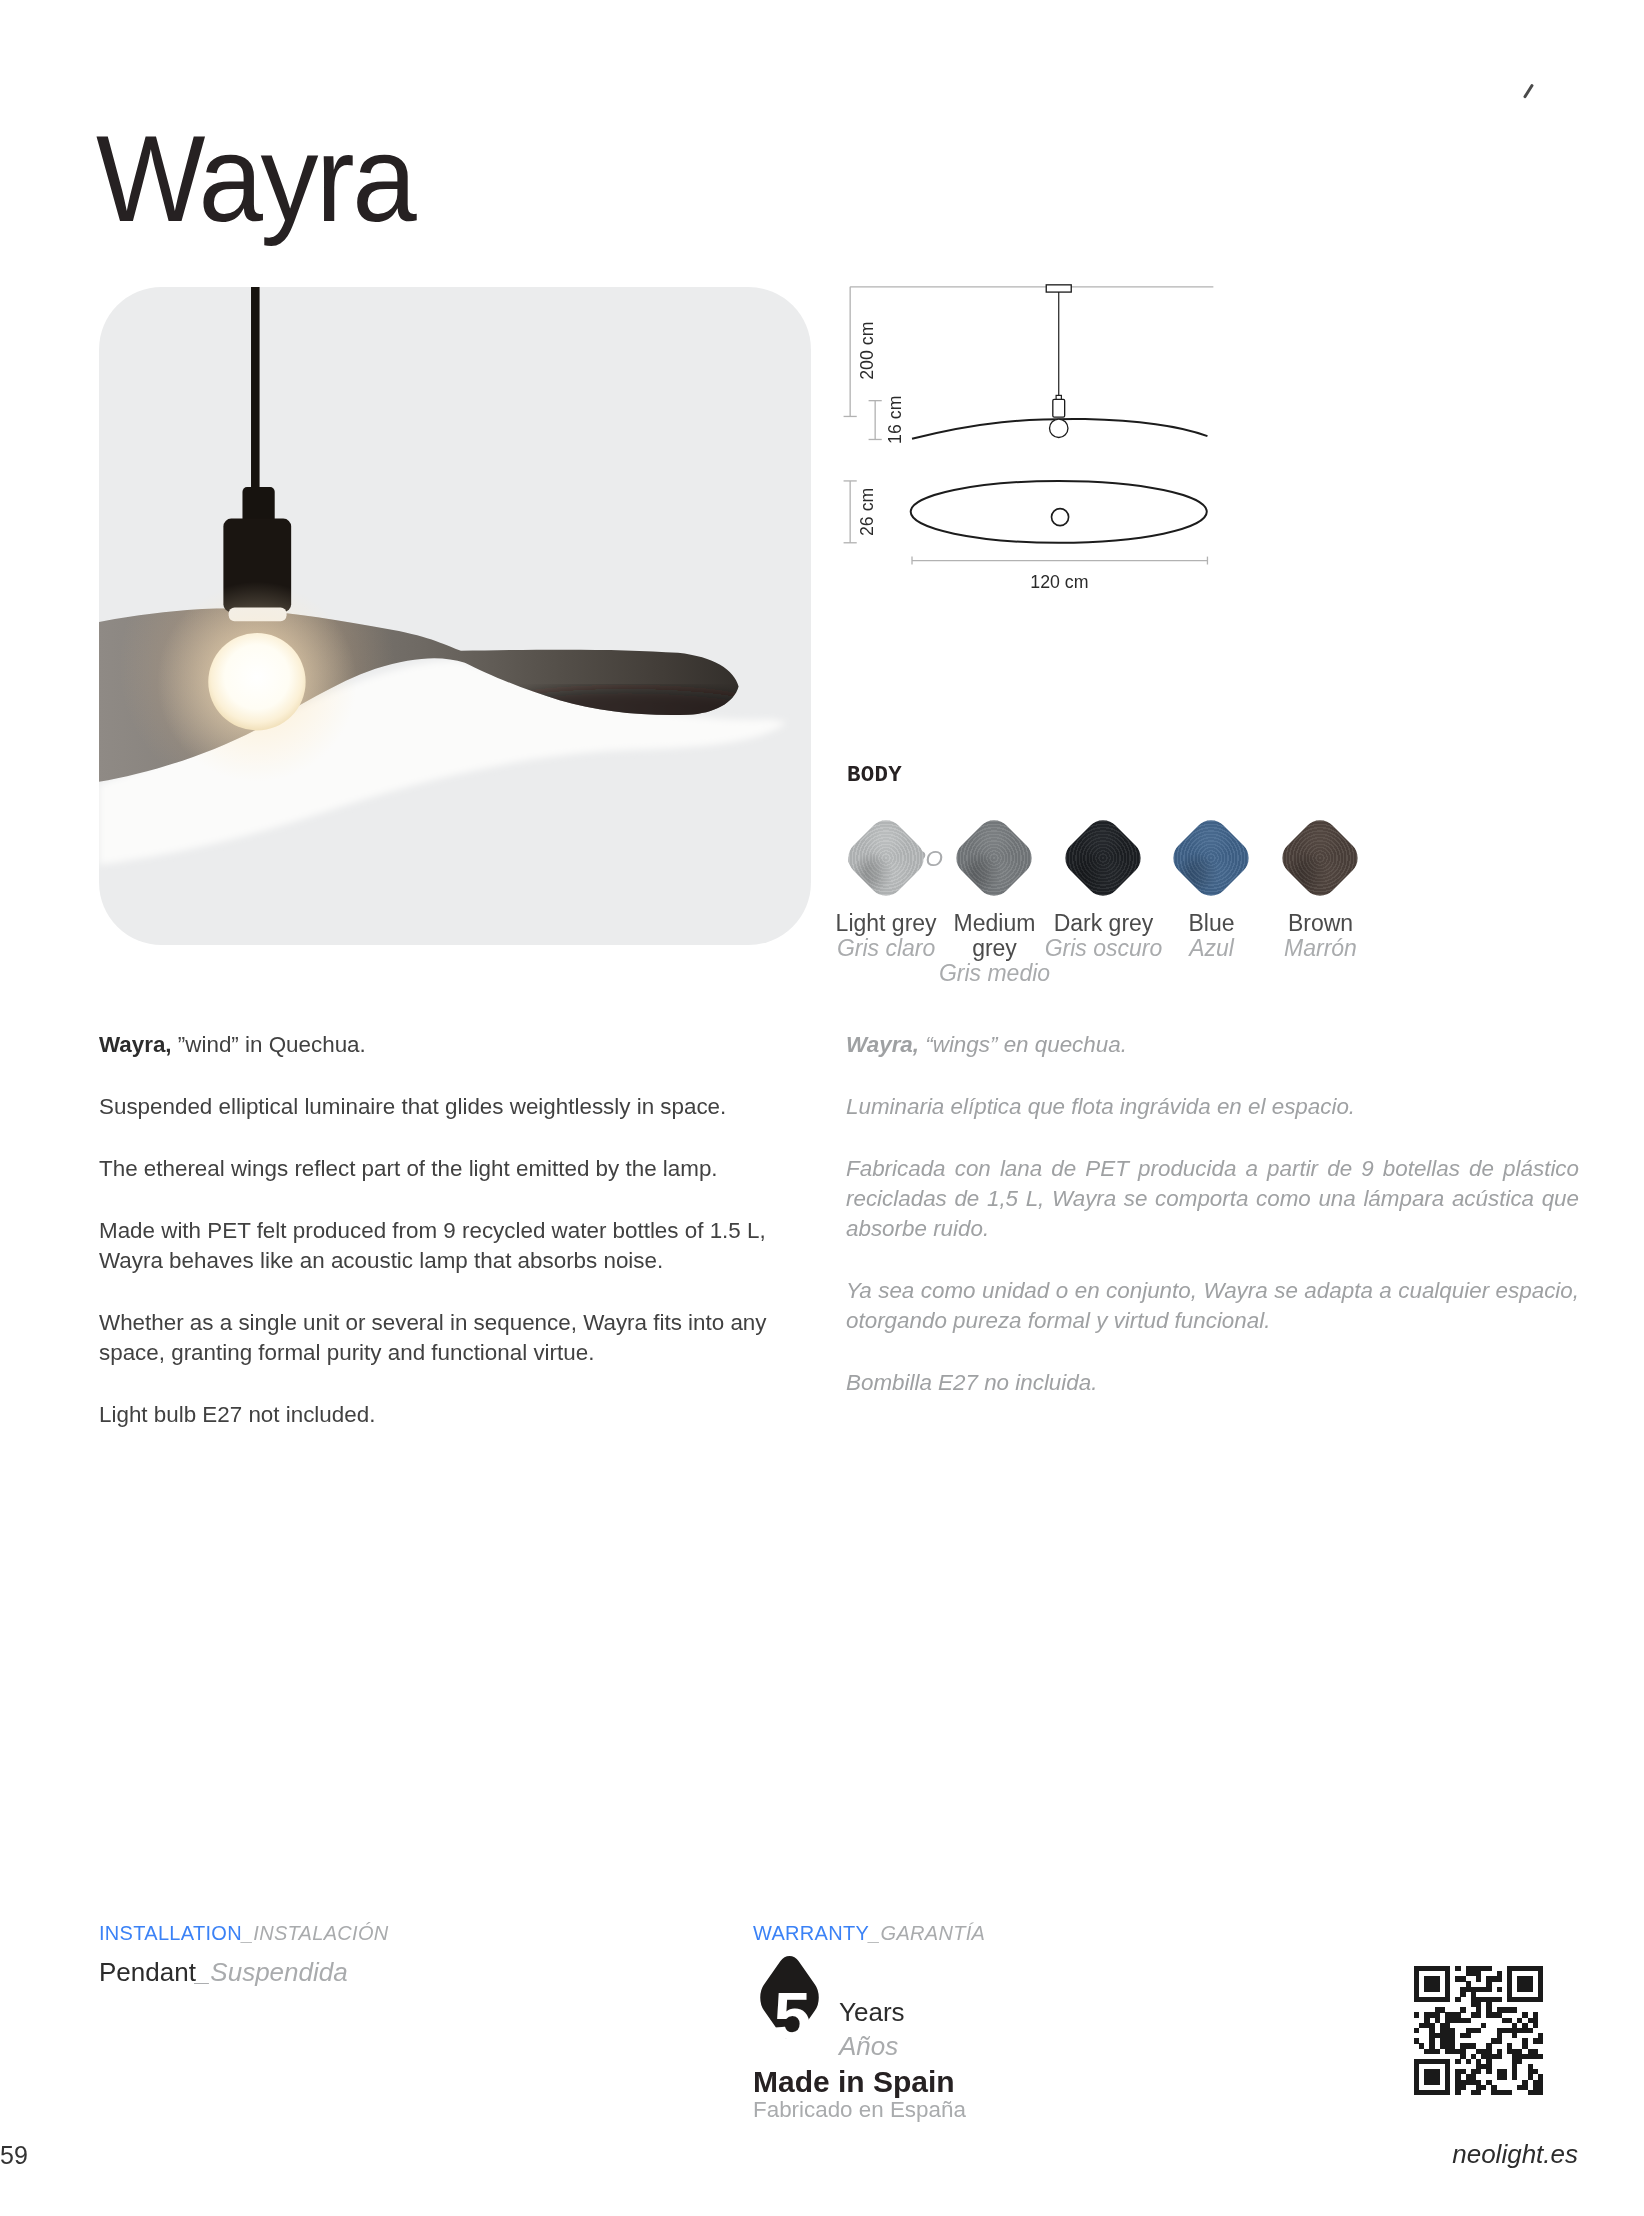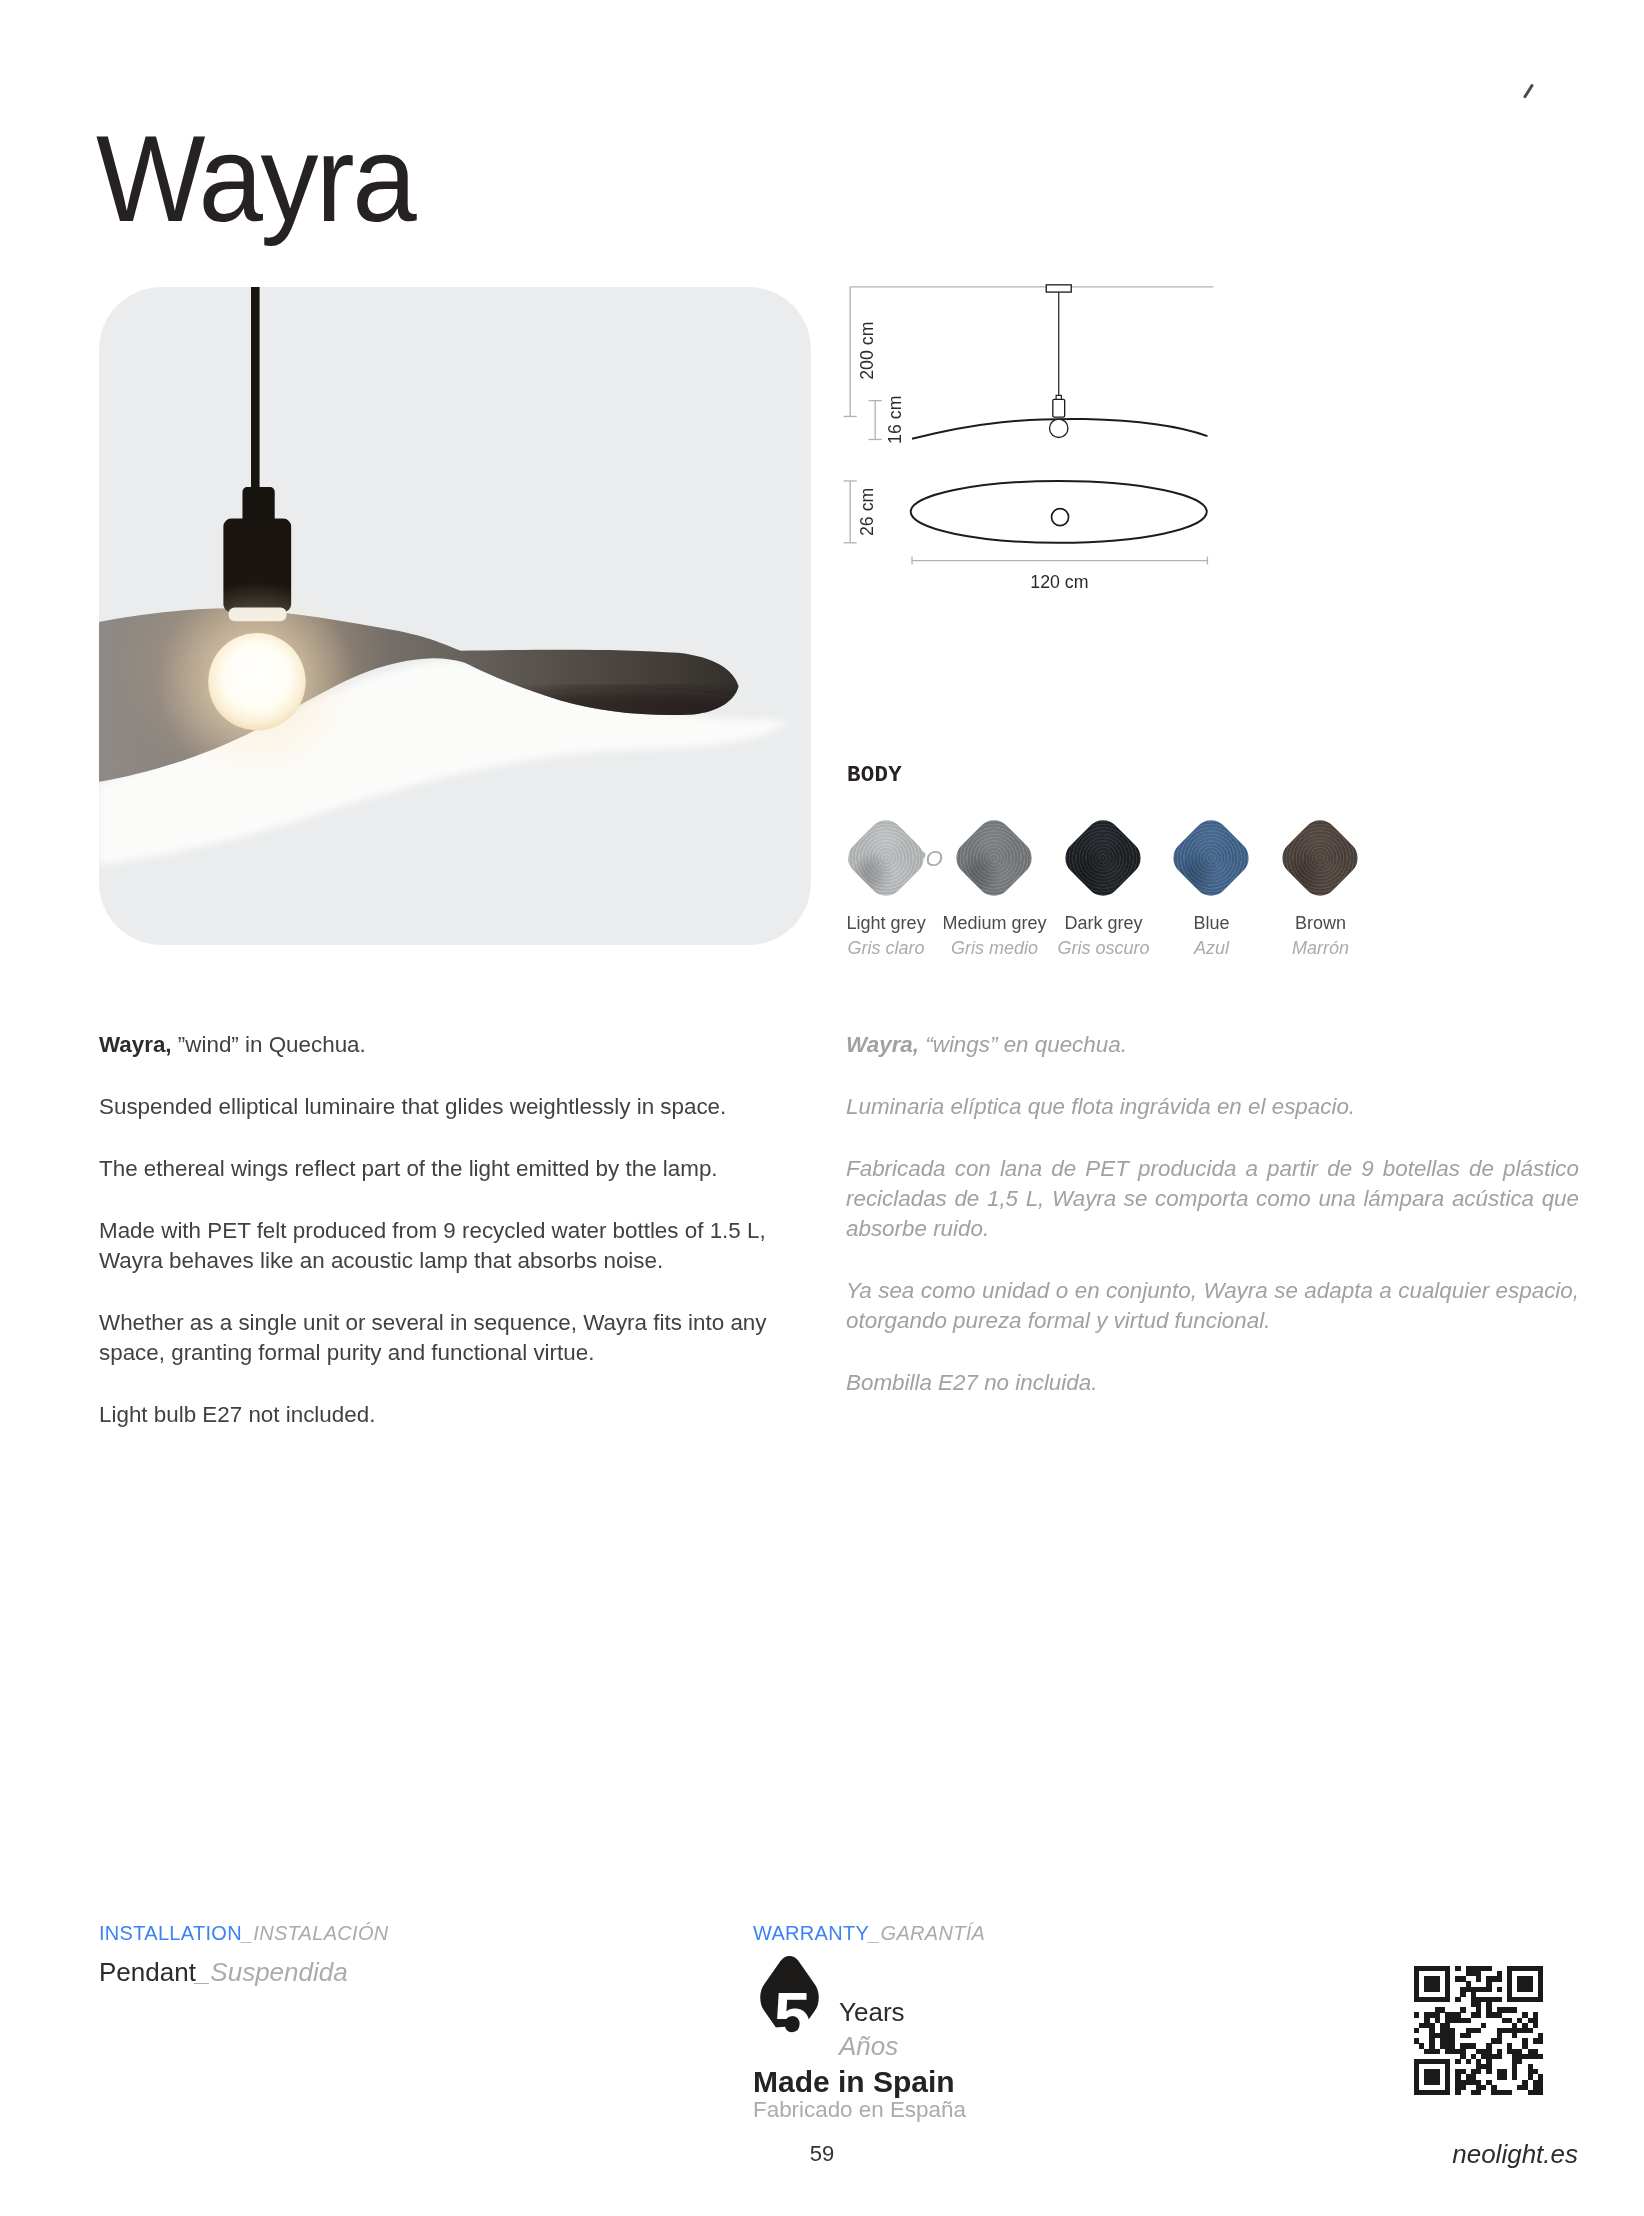--- a/index.html
+++ b/index.html
@@ -21,21 +21,21 @@
   
   .photo { left:99px; top:287px; width:712px; height:658px; }
   .drawing { left:835px; top:273px; width:408px; height:329px; }
   .drawing text { font-family:"Liberation Sans", sans-serif; font-size:27px; fill:#2b2b2b; }
 
   
   .body-head-en { left:847px; top:762px; font-size:22.4px; font-weight:bold; color:#262122; letter-spacing:0.3px;font-family:Liberation Mono, monospace; }
   .body-head-es { left:847px; top:802px; font-size:22.4px; font-style:italic; color:#a9abad;margin-top:44px; }
   .swatch-shape { position:absolute; width:64px; height:64px; border-radius:18.4px;
                   transform:rotate(45deg); }
-  .swatch-label { position:absolute; width:125px; text-align:center; font-size:18px; color:#4b4b4b; line-height:25px; }
+  .swatch-label { position:absolute; width:125px; text-align:center; font-size:23px; color:#4b4b4b; line-height:25px; }
   .swatch-label .es { font-style:italic; color:#a9abad; }
 
   
   .col { line-height:30px; font-size:22.4px; }
   .col p { margin:0 0 32px 0; }
   .col-en { left:99px; top:1030px; width:700px; color:#414141; }
   .col-en b { color:#2c2c2c; }
   .col-es { left:846px; top:1030px; width:733px; color:#9fa1a3; font-style:italic; }
   .col-es b { color:#9fa1a3; }
   .just { text-align:justify; }
@@ -56,21 +56,21 @@
   .badge-num { left:758px; top:1969px; width:69px; height:92px; display:flex;
                align-items:center; justify-content:center;
                font-size:67px; font-weight:bold; color:#ffffff; }
   .years-en { left:839px; top:1997px; font-size:26px; color:#2c2c2c; }
   .years-es { left:839px; top:2031px; font-size:26px; font-style:italic; color:#a9abad; }
   .made-en  { left:753px; top:2065px; font-size:30px; font-weight:bold; color:#262122; }
   .made-es  { left:753px; top:2097px; font-size:22.4px; color:#a9abad; }
 
   
   .qr { left:1414px; top:1966px; width:129px; height:129px; }
-  .page-num { left:0; top:2141px; width:1644px; text-align:center; font-size:22px; color:#333333; }
+  .page-num { left:0; top:2141px; width:1644px; font-size:25px; color:#333333; }
   .site { top:2139px; right:66px; font-size:26px; color:#2c2c2c; }
 </style>
 </head>
 <body>
 
 <div class="abs tick"></div>
 
 <h1 class="abs title">Wayra</h1>
 
 <div class="abs photo">

